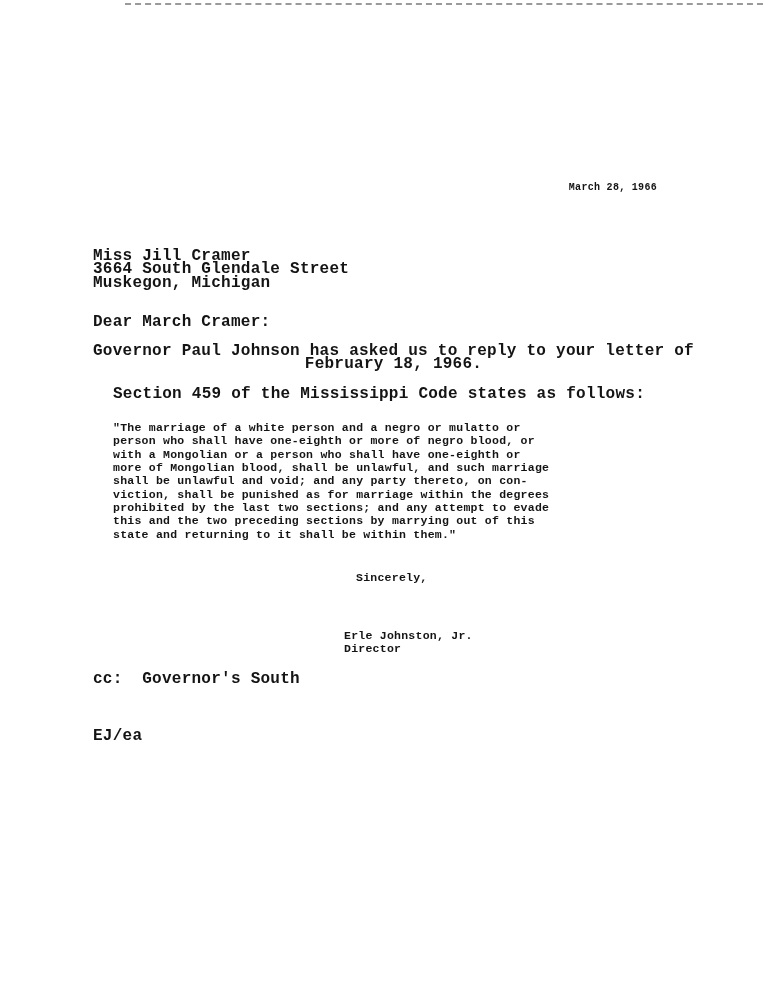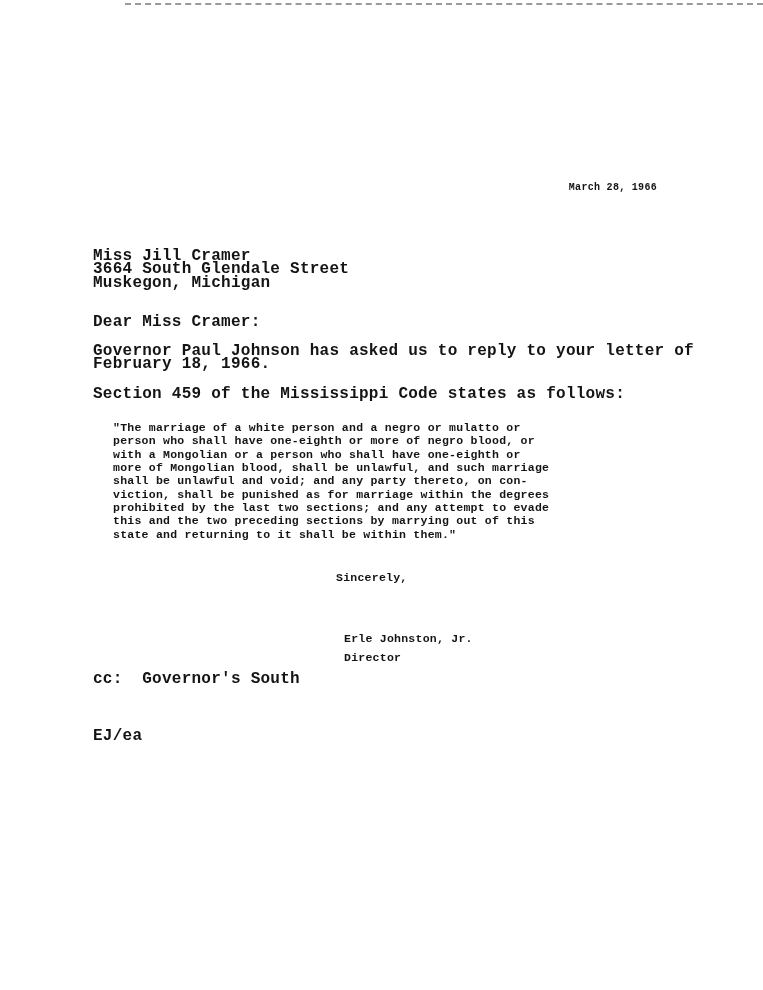--- a/index.html
+++ b/index.html
@@ -45,46 +45,46 @@
     position: absolute;
     left: 93px;
     font-size: 16px;
     line-height: 13.4px;
     letter-spacing: 0.25px;
     font-weight: 700;
     white-space: pre-wrap;
   }
   .addr       { top: 250px; }
   .salutation { top: 316px; }
-  .para-1     { top: 345px; }
-  .para-2     { top: 388px; }
+  .para-1     { top: 345px; text-align: center; }
+  .para-2     { top: 388px; margin-left: 20px; }
   .quote {
     position: absolute;
     left: 113px;
     top: 421px;
     font-size: 11.5px;
     line-height: 13.35px;
     letter-spacing: 0.25px;
     font-weight: 700;
     white-space: pre-wrap;
   }
   .closing {
     position: absolute;
-    left: 336px;
+    left: 356px;
     top: 571px;
     font-size: 11.5px;
     letter-spacing: 0.25px;
     font-weight: 700;
   }
   .signature {
     position: absolute;
     left: 344px;
     top: 629px;
     font-size: 11.5px;
-    line-height: 19px;
+    line-height: 13px;
     letter-spacing: 0.25px;
     font-weight: 700;
     white-space: pre-wrap;
   }
   .cc-line  { top: 673px; }
   .initials { top: 705px; margin-top: 25px; }
 </style>
 </head>
 <body>
 
@@ -93,21 +93,21 @@
   <div class="scan-edge"></div>
 
   <div class="letter">
 
     <div class="date-line">March 28, 1966</div>
 
     <div class="block addr">Miss Jill Cramer
 3664 South Glendale Street
 Muskegon, Michigan</div>
 
-    <div class="block salutation">Dear Miss Cramer:</div>
+    <div class="block salutation">Dear March Cramer:</div>
 
     <div class="block para-1">Governor Paul Johnson has asked us to reply to your letter of
 February 18, 1966.</div>
 
     <div class="block para-2">Section 459 of the Mississippi Code states as follows:</div>
 
     <div class="quote">"The marriage of a white person and a negro or mulatto or
 person who shall have one-eighth or more of negro blood, or
 with a Mongolian or a person who shall have one-eighth or
 more of Mongolian blood, shall be unlawful, and such marriage

